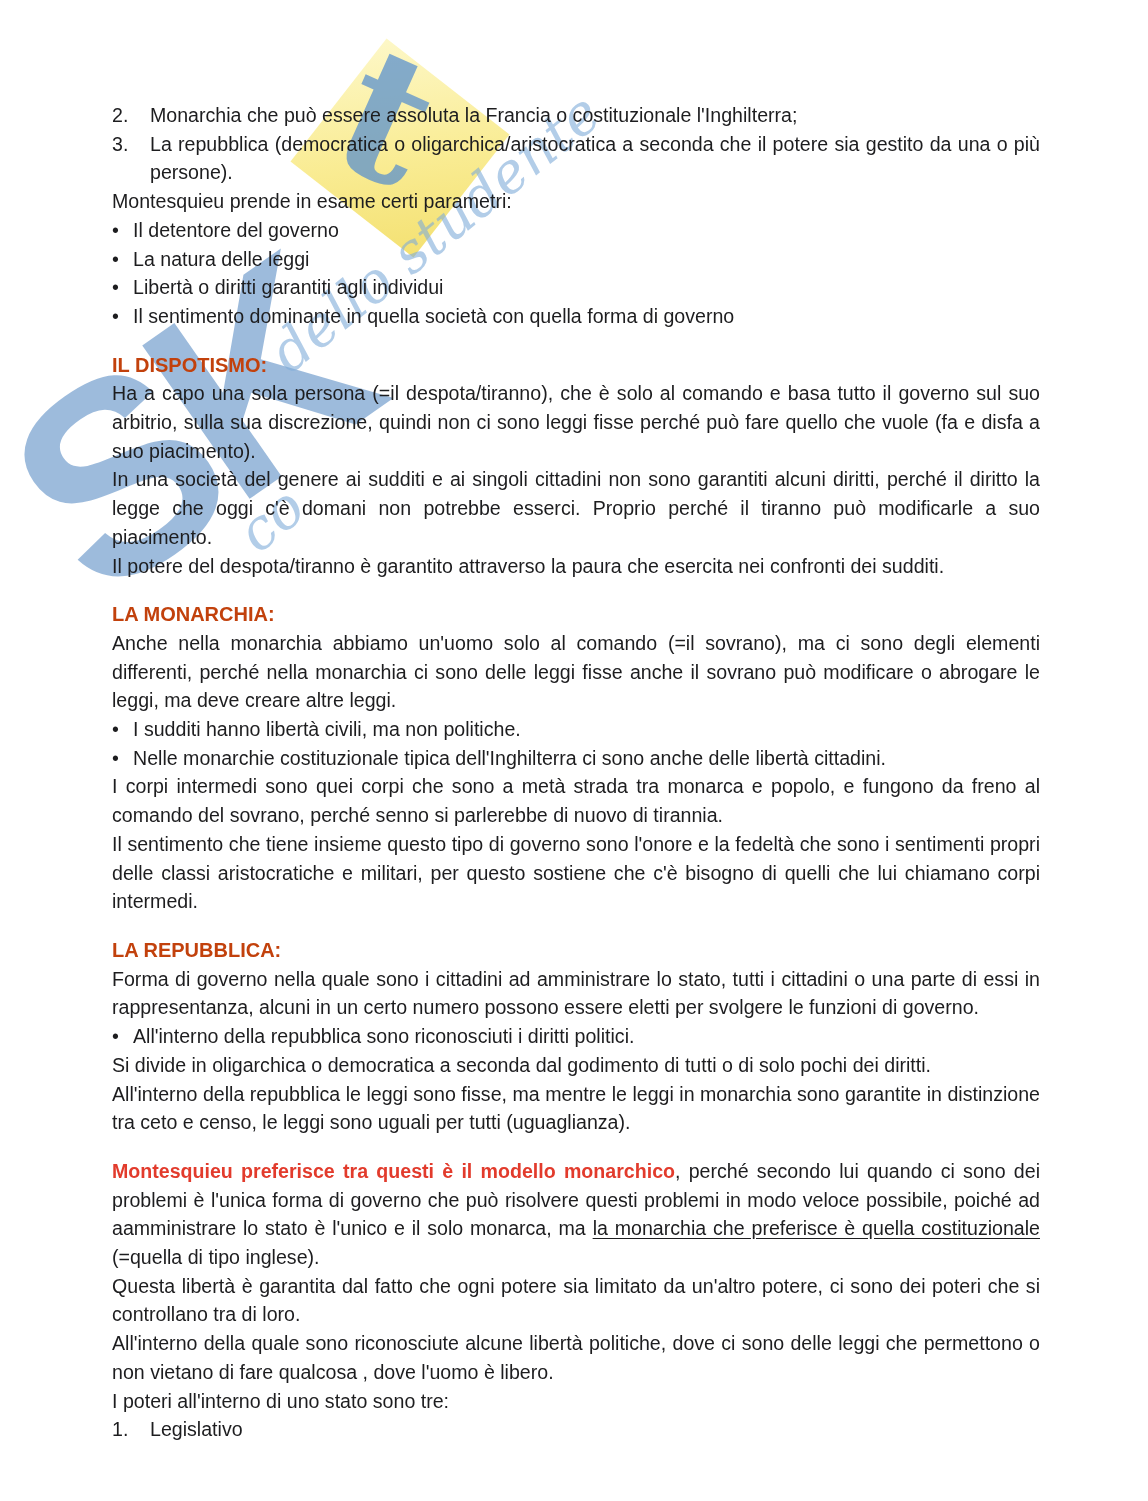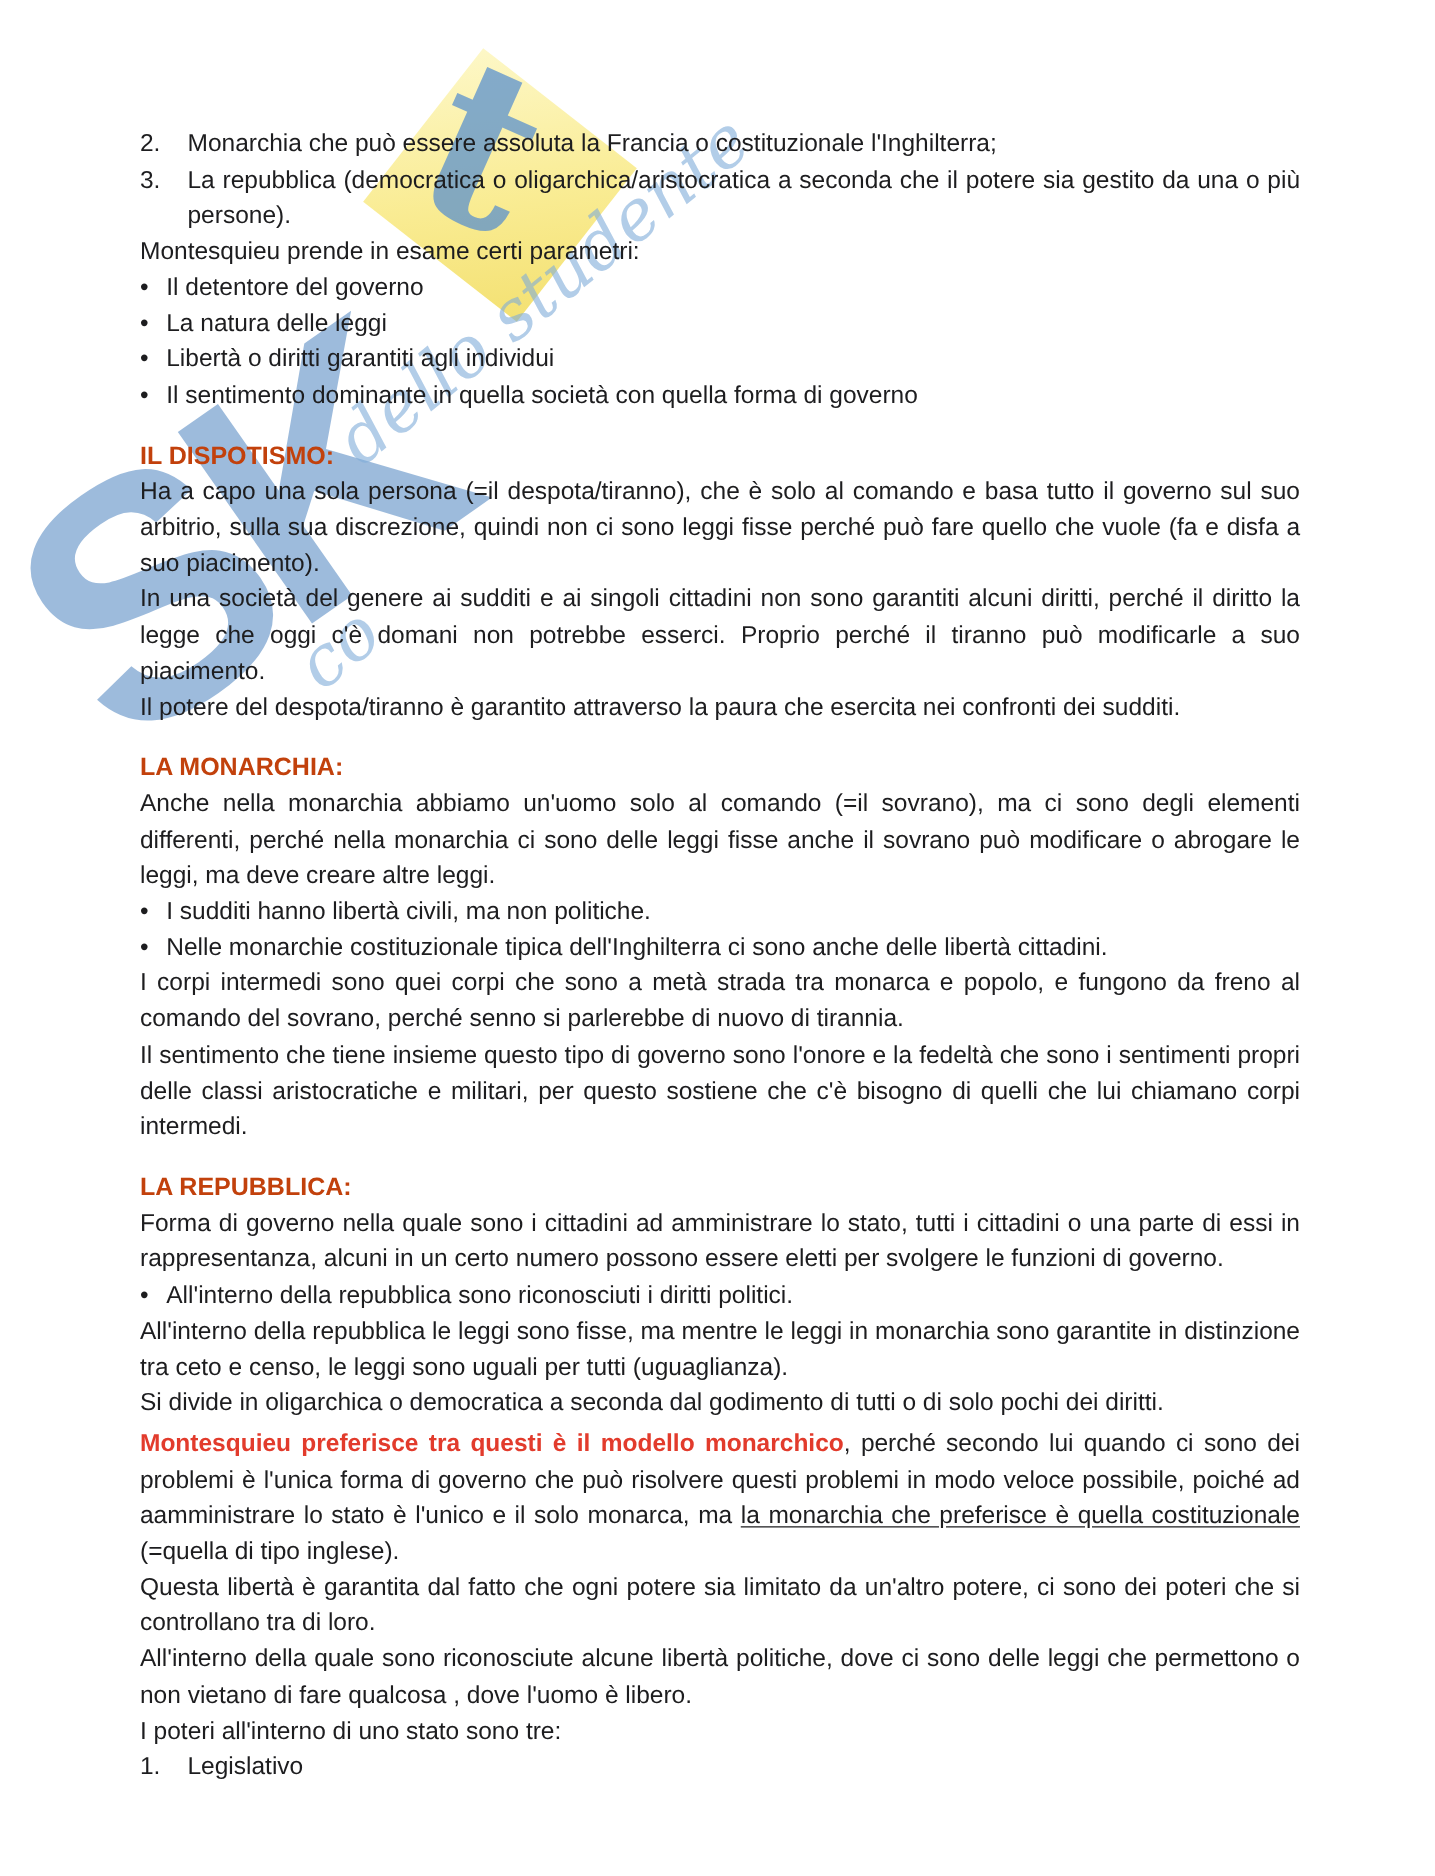--- a/index.html
+++ b/index.html
@@ -32,21 +32,21 @@
   }
   .wm-script-main{left:278px;top:332px;}
   .wm-script-frag{left:246px;top:512px;}
   
   #content{
     position:absolute;left:112px;top:101px;width:928px;z-index:2;
     color:#1d1d1f;font-size:19.6px;line-height:28.7px;
   }
   .block-p{text-align:justify;}
   .block-h{color:#c2410c;font-weight:bold;margin-top:20px;font-size:20px;}
-  .block-rich{text-align:justify;margin-top:4px;}
+  .block-rich{text-align:justify;margin-top:20px;}
   .rich-red{color:#e23b2c;font-weight:bold;}
   .rich-underline{text-decoration:underline;text-underline-offset:3px;}
   .li{display:flex;}
   .li .text{flex:1;text-align:justify;}
   .li-num .marker{width:38px;flex:none;}
   .li-bullet .marker{width:21px;flex:none;}
 </style>
 </head>
 <body>
 
@@ -99,22 +99,22 @@
       <span class="text">Nelle monarchie costituzionale tipica dell'Inghilterra ci sono anche delle libertà cittadini.</span>
     </div>
     <div class="block-p">I corpi intermedi sono quei corpi che sono a metà strada tra monarca e popolo, e fungono da freno al comando del sovrano, perché senno si parlerebbe di nuovo di tirannia.</div>
     <div class="block-p">Il sentimento che tiene insieme questo tipo di governo sono l'onore e la fedeltà che sono i sentimenti propri delle classi aristocratiche e militari, per questo sostiene che c'è bisogno di quelli che lui chiamano corpi intermedi.</div>
     <div class="block-h">LA REPUBBLICA:</div>
     <div class="block-p">Forma di governo nella quale sono i cittadini ad amministrare lo stato, tutti i cittadini o una parte di essi in rappresentanza, alcuni in un certo numero possono essere eletti per svolgere le funzioni di governo.</div>
     <div class="li li-bullet">
       <span class="marker">•</span>
       <span class="text">All'interno della repubblica sono riconosciuti i diritti politici.</span>
     </div>
+    <div class="block-p">Si divide in oligarchica o democratica a seconda dal godimento di tutti o di solo pochi dei diritti.</div>
     <div class="block-p">All'interno della repubblica le leggi sono fisse, ma mentre le leggi in monarchia sono garantite in distinzione tra ceto e censo, le leggi sono uguali per tutti (uguaglianza).</div>
-    <div class="block-p">Si divide in oligarchica o democratica a seconda dal godimento di tutti o di solo pochi dei diritti.</div>
     <div class="block-rich"><span class="rich-red">Montesquieu preferisce tra questi è il modello monarchico</span><span class="rich-plain">, perché secondo lui quando ci sono dei problemi è l'unica forma di governo che può risolvere questi problemi in modo veloce possibile, poiché ad aamministrare lo stato  è l'unico e il solo monarca, ma </span><span class="rich-underline">la monarchia che preferisce è quella costituzionale </span><span class="rich-plain">(=quella di tipo inglese).</span></div>
     <div class="block-p">Questa libertà è garantita dal fatto che ogni potere sia limitato da un'altro potere, ci sono dei poteri che si controllano tra di loro.</div>
     <div class="block-p">All'interno della quale sono riconosciute alcune libertà politiche, dove ci sono delle leggi che permettono o non vietano di fare qualcosa , dove l'uomo è libero.</div>
     <div class="block-p">I poteri all'interno di uno stato sono tre:</div>
     <div class="li li-num">
       <span class="marker">1.</span>
       <span class="text">Legislativo</span>
     </div>
   </div>
 

